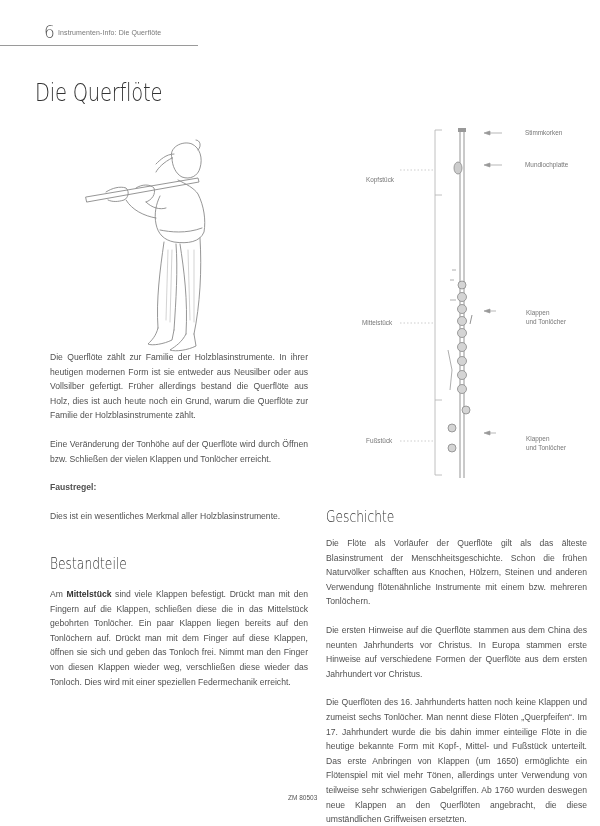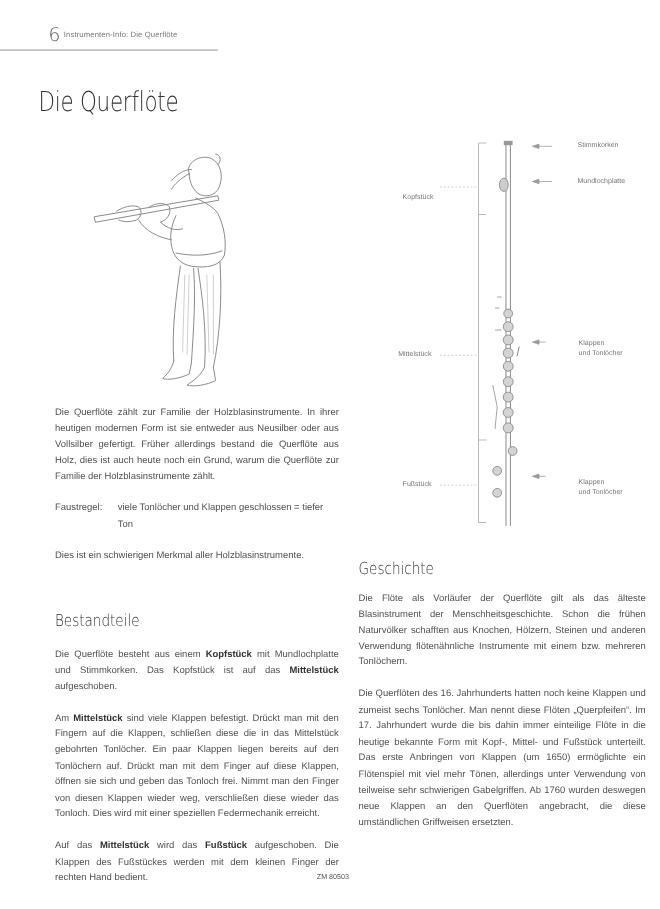--- a/index.html
+++ b/index.html
@@ -12,29 +12,29 @@
   .run-rule { position: absolute; left: 0; top: 23px; width: 198px; height: 1px; background: #9a9a9a; }
   .page-num { position: absolute; left: 44px; top: 0; font-size: 17px; color: #555; font-family: "DejaVu Sans", sans-serif; font-weight: 300; }
   .run-title { position: absolute; left: 58px; top: 7px; font-size: 7px; color: #777; letter-spacing: 0.1px; }
 
   .page-title { left: 35px; top: 78px; font-size: 25px; color: #333; font-family: "DejaVu Sans", sans-serif;
                 transform: scaleX(0.78); transform-origin: left top; letter-spacing: -0.3px; font-weight: 300; }
 
   .col { font-size: 8.6px; line-height: 14.6px; color: #505050; text-align: justify; }
   .col p { margin: 0 0 14px 0; }
   .col b { color: #333; font-weight: bold; }
-  .left-col { left: 50px; top: 367px; width: 258px; }
+  .left-col { left: 50px; top: 350px; width: 258px; }
   .right-col { left: 326px; top: 536px; width: 261px; }
 
   .section-head { font-size: 15px; color: #333; font-family: "DejaVu Sans", sans-serif; font-weight: 300;
                   transform: scaleX(0.82); transform-origin: left top; white-space: nowrap; }
   .h-bestand { left: 50px; top: 555px; }
   .h-gesch { left: 326px; top: 508px; }
 
-  .rule-row { display: flex; }
+  .rule-row { display: flex; font-weight: bold; }
   .rule-row .lbl { width: 57px; flex: none; }
   .rule-row .lines { flex: 1; text-align: left; }
 
   .flute-label { font-size: 6.4px; color: #777; line-height: 9px; white-space: nowrap; }
   .footer-code { left: 288px; top: 794px; font-size: 6.5px; color: #555; }
   svg { position: absolute; overflow: visible; }
 </style>
 </head>
 <body>
 
@@ -125,35 +125,34 @@
   <div>Klappen</div>
   <div>und Tonlöcher</div>
 </div>
 <div class="abs flute-label" style="left:526px; top:434px;">
   <div>Klappen</div>
   <div>und Tonlöcher</div>
 </div>
 
 <div class="abs col left-col">
   <p>Die Querflöte zählt zur Familie der Holzblasinstrumente. In ihrer heutigen modernen Form ist sie entweder aus Neusilber oder aus Vollsilber gefertigt. Früher allerdings bestand die Querflöte aus Holz, dies ist auch heute noch ein Grund, warum die Querflöte zur Familie der Holzblasinstrumente zählt.</p>
+  <p>Eine Veränderung der Tonhöhe auf der Querflöte wird durch Öffnen bzw. Schließen der vielen Klappen und Tonlöcher erreicht.</p>
   <div class="rule-row" style="margin-bottom:14px;">
     <span class="lbl">Faustregel:</span>
     <span class="lines">
-      <span style="display:block">viele Tonlöcher und Klappen geschlossen = tiefer Ton</span>
     </span>
   </div>
-  <p>Dies ist ein schwierigen Merkmal aller Holzblasinstrumente.</p>
+  <p>Dies ist ein wesentliches Merkmal aller Holzblasinstrumente.</p>
 </div>
 
 <div class="abs section-head h-bestand">Bestandteile</div>
 <div class="abs col left-col" style="top:587px;">
-  <p><span>Die Querflöte besteht aus einem </span><b>Kopfstück</b><span> mit Mundlochplatte und Stimmkorken. Das Kopfstück ist auf das </span><b>Mittelstück</b><span> aufgeschoben.</span></p>
   <p><span>Am </span><b>Mittelstück</b><span> sind viele Klappen befestigt. Drückt man mit den Fingern auf die Klappen, schließen diese die in das Mittelstück gebohrten Tonlöcher. Ein paar Klappen liegen bereits auf den Tonlöchern auf. Drückt man mit dem Finger auf diese Klappen, öffnen sie sich und geben das Tonloch frei. Nimmt man den Finger von diesen Klappen wieder weg, verschließen diese wieder das Tonloch. Dies wird mit einer speziellen Federmechanik erreicht.</span></p>
-  <p><span>Auf das </span><b>Mittelstück</b><span> wird das </span><b>Fußstück</b><span> aufgeschoben. Die Klappen des Fußstückes werden mit dem kleinen Finger der rechten Hand bedient.</span></p>
 </div>
 
 <div class="abs section-head h-gesch">Geschichte</div>
 <div class="abs col right-col">
   <p>Die Flöte als Vorläufer der Querflöte gilt als das älteste Blasinstrument der Menschheitsgeschichte. Schon die frühen Naturvölker schafften aus Knochen, Hölzern, Steinen und anderen Verwendung flötenähnliche Instrumente mit einem bzw. mehreren Tonlöchern.</p>
+  <p>Die ersten Hinweise auf die Querflöte stammen aus dem China des neunten Jahrhunderts vor Christus. In Europa stammen erste Hinweise auf verschiedene Formen der Querflöte aus dem ersten Jahrhundert vor Christus.</p>
   <p>Die Querflöten des 16. Jahrhunderts hatten noch keine Klappen und zumeist sechs Tonlöcher. Man nennt diese Flöten „Querpfeifen“. Im 17. Jahrhundert wurde die bis dahin immer einteilige Flöte in die heutige bekannte Form mit Kopf-, Mittel- und Fußstück unterteilt. Das erste Anbringen von Klappen (um 1650) ermöglichte ein Flötenspiel mit viel mehr Tönen, allerdings unter Verwendung von teilweise sehr schwierigen Gabelgriffen. Ab 1760 wurden deswegen neue Klappen an den Querflöten angebracht, die diese umständlichen Griffweisen ersetzten.</p>
 </div>
 
 <div class="abs footer-code">ZM 80503</div>
 
 </body></html>

